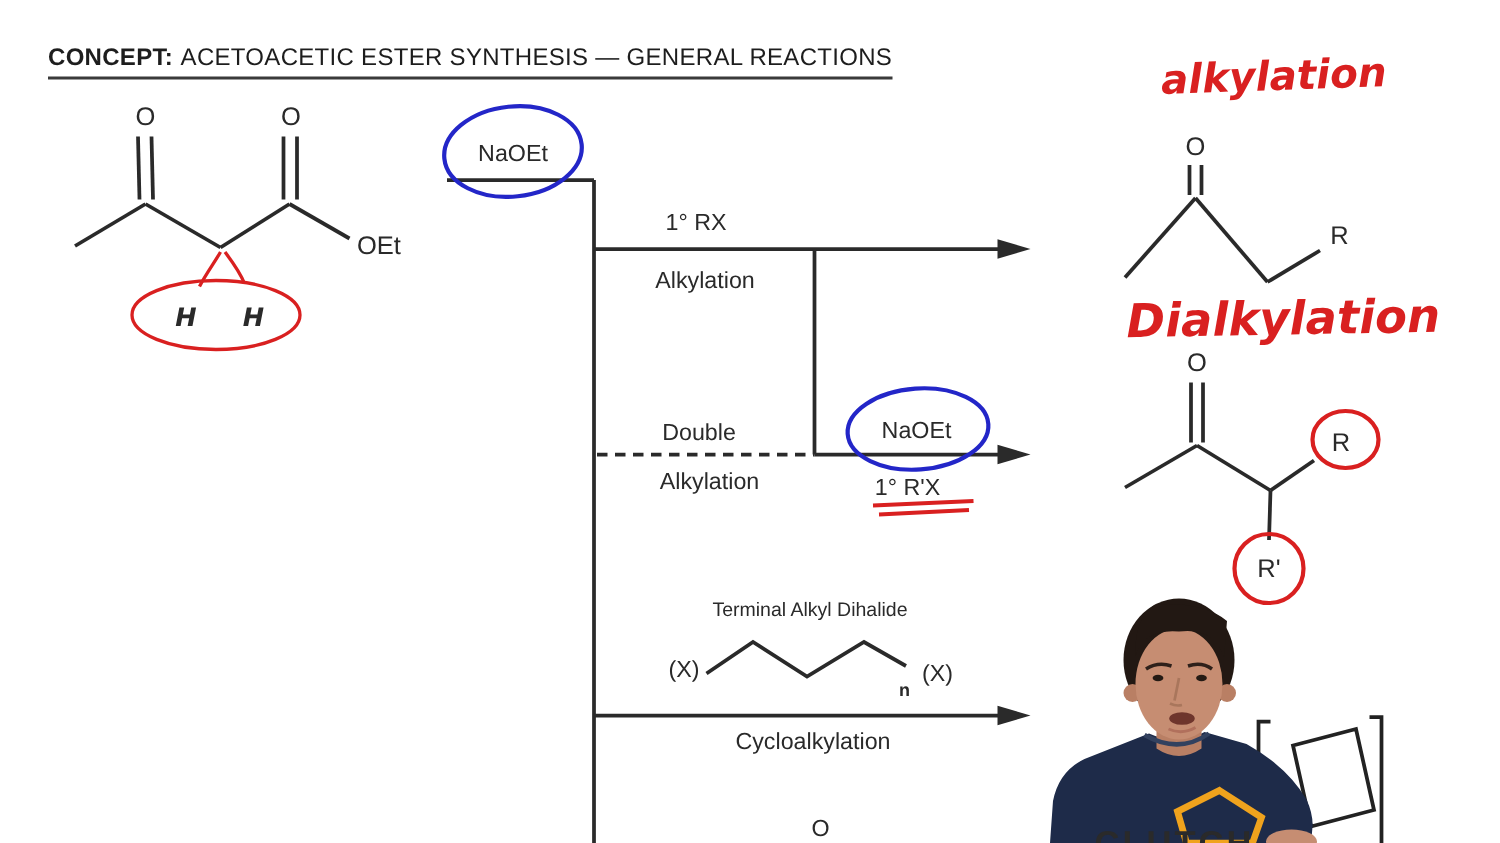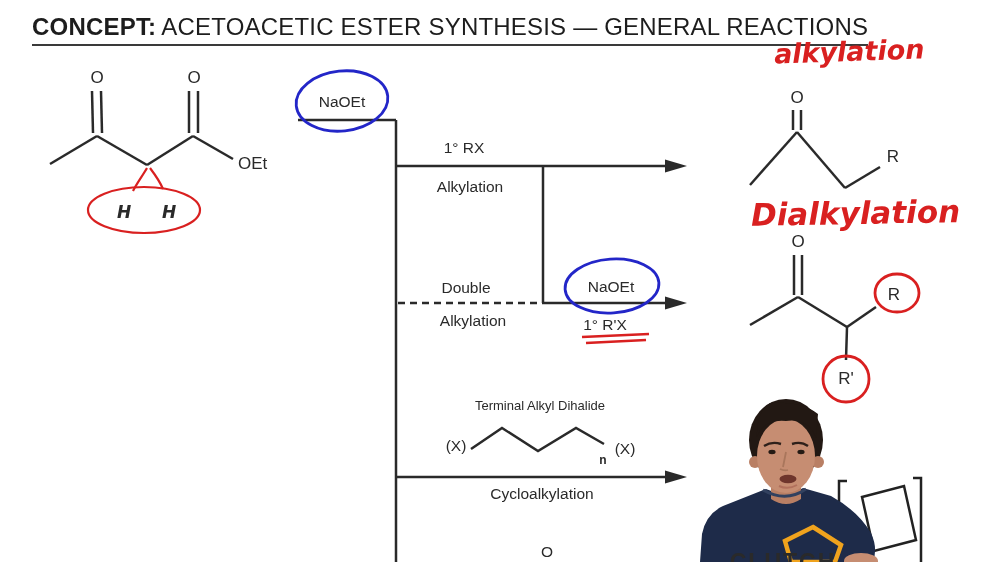--- a/index.html
+++ b/index.html
@@ -2,21 +2,21 @@
 <html><head>
 <meta charset="utf-8">
 <style>
   html,body{margin:0;padding:0;background:#ffffff;}
   #canvas{
     position:relative;width:1000px;height:562px;background:#ffffff;
     overflow:hidden;font-family:"Liberation Sans",sans-serif;
   }
   
   .header{
-    position:absolute;left:32px;top:13px;font-size:24px;color:#1d1d1d;
+    position:absolute;left:32px;top:30px;font-size:16px;color:#1d1d1d;
     border-bottom:2px solid #3a3a3a;padding-bottom:3px;white-space:nowrap;
     letter-spacing:.2px;
   }
   .header .lbl{font-weight:bold;}
   .header .ttl{font-weight:normal;margin-left:5px;}
   
   .hw{
     position:absolute;color:#d92020;font-family:"DejaVu Sans",sans-serif;
     font-style:italic;font-weight:bold;white-space:nowrap;
   }

